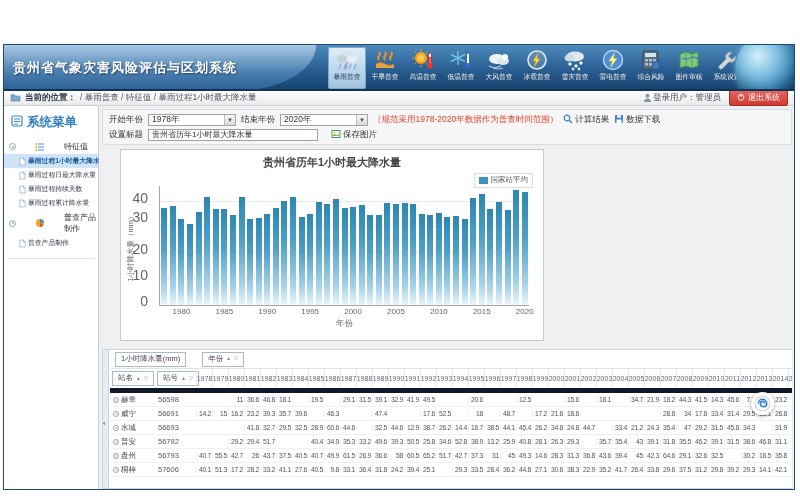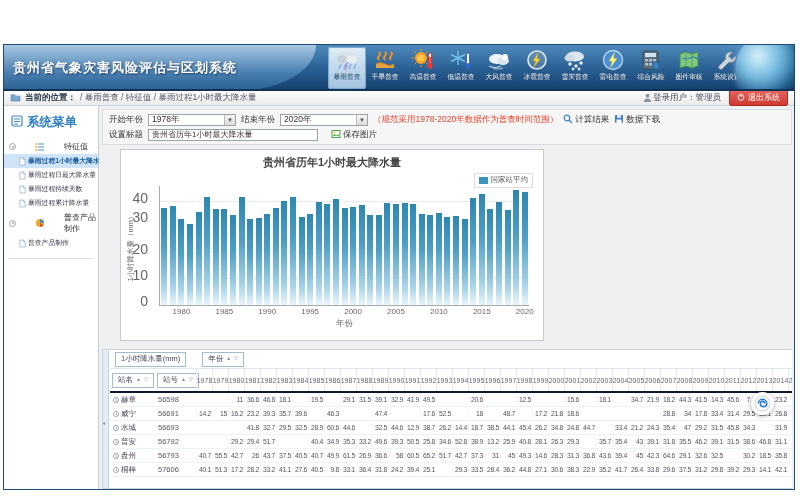--- a/index.html
+++ b/index.html
@@ -91,21 +91,21 @@
   .table-panel { flex:1; margin-top:8px; background:#fff; border:1px solid #cdd5db; border-right:none;
     overflow:hidden; position:relative; padding-left:7px; }
   .collapse-strip { position:absolute; left:0; top:0; bottom:0; width:6px; background:#e3edf5;
     border-right:1px solid #c9d6e2; cursor:pointer; }
   .collapse-strip::after { content:"◂"; position:absolute; top:50%; left:-1px; font-size:6px; color:#7d93a8; }
   .pills-row { display:flex; align-items:center; height:18px; padding-left:5px; }
   .pill { border:1px solid #a5bccd; background:#fff; font-size:7.5px; color:#445; padding:1px 5px 2px;
     display:flex; align-items:center; gap:3px; white-space:nowrap; }
   .pill-year { margin-left:16px; cursor:pointer; }
   .arr { font-size:5px; color:#889; line-height:1; }
-  .thead { display:flex; height:25px; border-top:1px solid #dee6ec; border-bottom:2px solid #0f172a; align-items:center;justify-content:space-between; }
+  .thead { display:flex; height:25px; border-top:1px solid #dee6ec; border-bottom:5px solid #0f172a; align-items:center;justify-content:space-between; }
   .th-name { width:46px; flex:none; display:flex; justify-content:flex-start; padding-left:2px; }
   .th-id { width:40px; flex:none; display:flex; padding-left:1px; }
   .th-year { width:16px; flex:none; height:100%; display:flex; align-items:center; justify-content:center;
     font-size:7px; color:#667; border-left:1px solid #e4eaf0; }
   .trow { display:flex; height:14px; border-bottom:1px solid #edf2f6; align-items:center; font-size:7.5px; color:#556; }
   .td-name { width:46px; flex:none; display:flex; align-items:center; gap:2px; padding-left:3px; color:#445; }
   .circ { width:6px; height:6px; border:1px solid #99a5af; border-radius:50%; position:relative; flex:none; }
   .circ::after { content:""; position:absolute; left:1.5px; top:1.5px; width:1.5px; height:1.5px; border-radius:50%; background:#99a5af; }
   .td-id { width:40px; flex:none; padding-left:2px; }
   .td-y { width:16px; flex:none; text-align:right; padding-right:1px; border-left:1px solid #f0f4f8;

